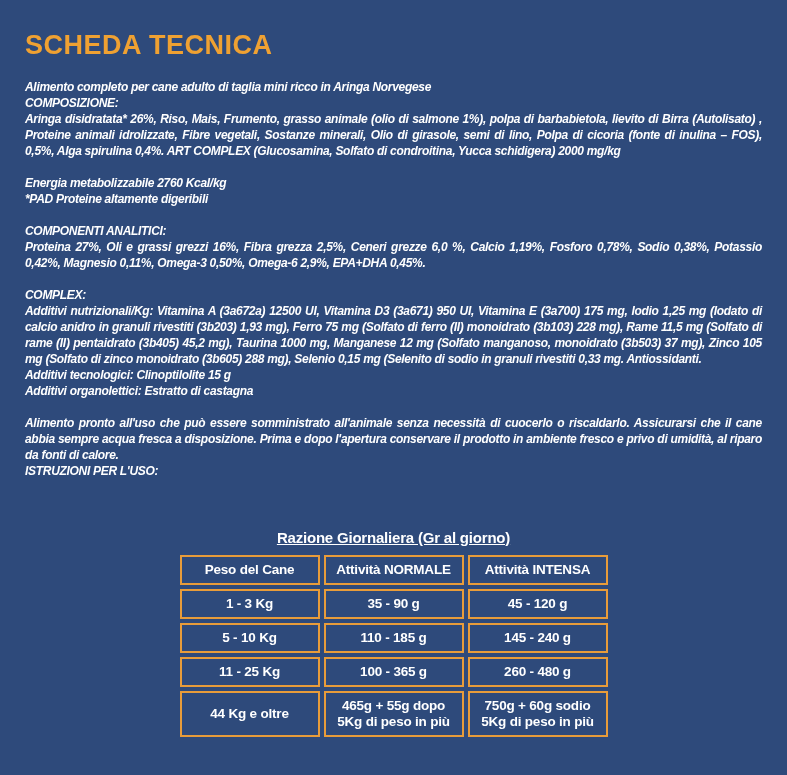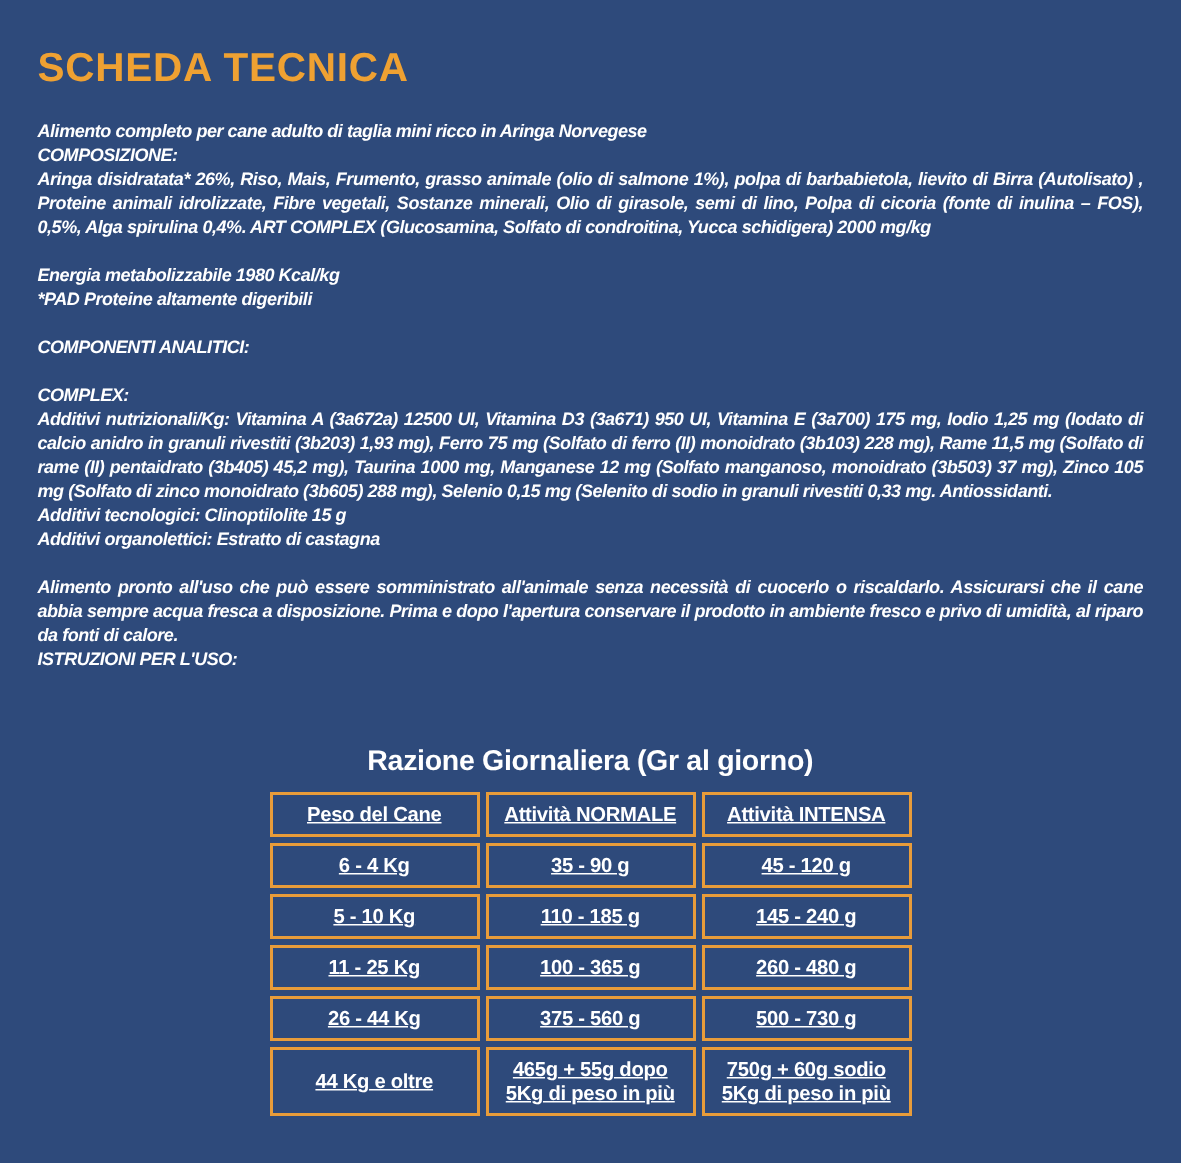--- a/index.html
+++ b/index.html
@@ -35,31 +35,31 @@
     margin: 0;
     font-style: italic;
   }
   .justify { text-align: justify; }
   .gap { height: 16px; }
   .ration {
     margin-top: 50px;
   }
   .ration-title {
     text-align: center;
-    font-size: 19px;
+    font-size: 15px;
     letter-spacing: -0.2px;
+    text-decoration: underline;
     margin: 0 0 5px 0;
   }
   table.ration-table {
     margin: 0 auto;
     border-collapse: separate;
     border-spacing: 4px;
     table-layout: fixed;
     width: 436px;
-    text-decoration: underline;
   }
   table.ration-table th,
   table.ration-table td {
     border: 2px solid #e89c3a;
     text-align: center;
     vertical-align: middle;
     font-size: 13.5px;
     line-height: 16px;
     letter-spacing: -0.2px;
     font-weight: bold;
@@ -74,26 +74,27 @@
 
   <h1 class="doc-title">SCHEDA TECNICA</h1>
 
   <p class="txt">Alimento completo per cane adulto di taglia mini ricco in Aringa Norvegese</p>
 
   <p class="txt">COMPOSIZIONE:</p>
   <p class="txt justify">Aringa disidratata* 26%, Riso, Mais, Frumento, grasso animale (olio di salmone 1%), polpa di barbabietola, lievito di Birra (Autolisato) , Proteine animali idrolizzate, Fibre vegetali, Sostanze minerali, Olio di girasole, semi di lino, Polpa di cicoria (fonte di inulina – FOS), 0,5%, Alga spirulina 0,4%.  ART COMPLEX (Glucosamina, Solfato di condroitina, Yucca schidigera) 2000 mg/kg</p>
 
   <div class="gap"></div>
 
-  <p class="txt">Energia metabolizzabile 1980 Kcal/kg</p>
+  <p class="txt">Energia metabolizzabile 2760 Kcal/kg</p>
   <p class="txt">*PAD Proteine altamente digeribili</p>
 
   <div class="gap"></div>
 
   <p class="txt">COMPONENTI ANALITICI:</p>
+  <p class="txt justify">Proteina 27%, Oli e grassi grezzi 16%, Fibra grezza 2,5%, Ceneri grezze 6,0 %, Calcio 1,19%, Fosforo 0,78%, Sodio 0,38%, Potassio 0,42%, Magnesio 0,11%, Omega-3 0,50%, Omega-6 2,9%, EPA+DHA 0,45%.</p>
 
   <div class="gap"></div>
 
   <p class="txt">COMPLEX:</p>
   <p class="txt justify">Additivi nutrizionali/Kg: Vitamina A (3a672a) 12500 UI, Vitamina D3 (3a671) 950 UI, Vitamina E (3a700) 175 mg,  Iodio 1,25 mg (Iodato di calcio anidro in granuli rivestiti (3b203) 1,93 mg), Ferro 75 mg (Solfato di ferro (II) monoidrato (3b103) 228 mg), Rame 11,5 mg (Solfato di rame (II) pentaidrato (3b405) 45,2 mg), Taurina 1000 mg, Manganese 12 mg (Solfato manganoso, monoidrato (3b503) 37 mg), Zinco 105 mg (Solfato di zinco monoidrato (3b605) 288 mg), Selenio 0,15 mg (Selenito di sodio in granuli rivestiti 0,33 mg. Antiossidanti.</p>
   <p class="txt">Additivi tecnologici: Clinoptilolite 15 g</p>
   <p class="txt">Additivi organolettici: Estratto di castagna</p>
 
   <div class="gap"></div>
 
@@ -106,40 +107,35 @@
     <table class="ration-table">
       <thead>
         <tr>
           <th>Peso del Cane</th>
           <th>Attività NORMALE</th>
           <th>Attività INTENSA</th>
         </tr>
       </thead>
       <tbody>
         <tr>
-          <td>6 - 4 Kg</td>
+          <td>1 - 3 Kg</td>
           <td>35 - 90 g</td>
           <td>45 - 120 g</td>
         </tr>
         <tr>
           <td>5 - 10 Kg</td>
           <td>110 - 185 g</td>
           <td>145 - 240 g</td>
         </tr>
         <tr>
           <td>11 - 25 Kg</td>
           <td>100 - 365 g</td>
           <td>260 - 480 g</td>
         </tr>
         <tr>
-          <td>26 - 44 Kg</td>
-          <td>375 - 560 g</td>
-          <td>500 - 730 g</td>
-        </tr>
-        <tr>
           <td>44 Kg e oltre</td>
           <td>465g + 55g dopo 5Kg di peso in più</td>
           <td>750g + 60g sodio 5Kg di peso in più</td>
         </tr>
       </tbody>
     </table>
   </div>
 
 </div>
 

